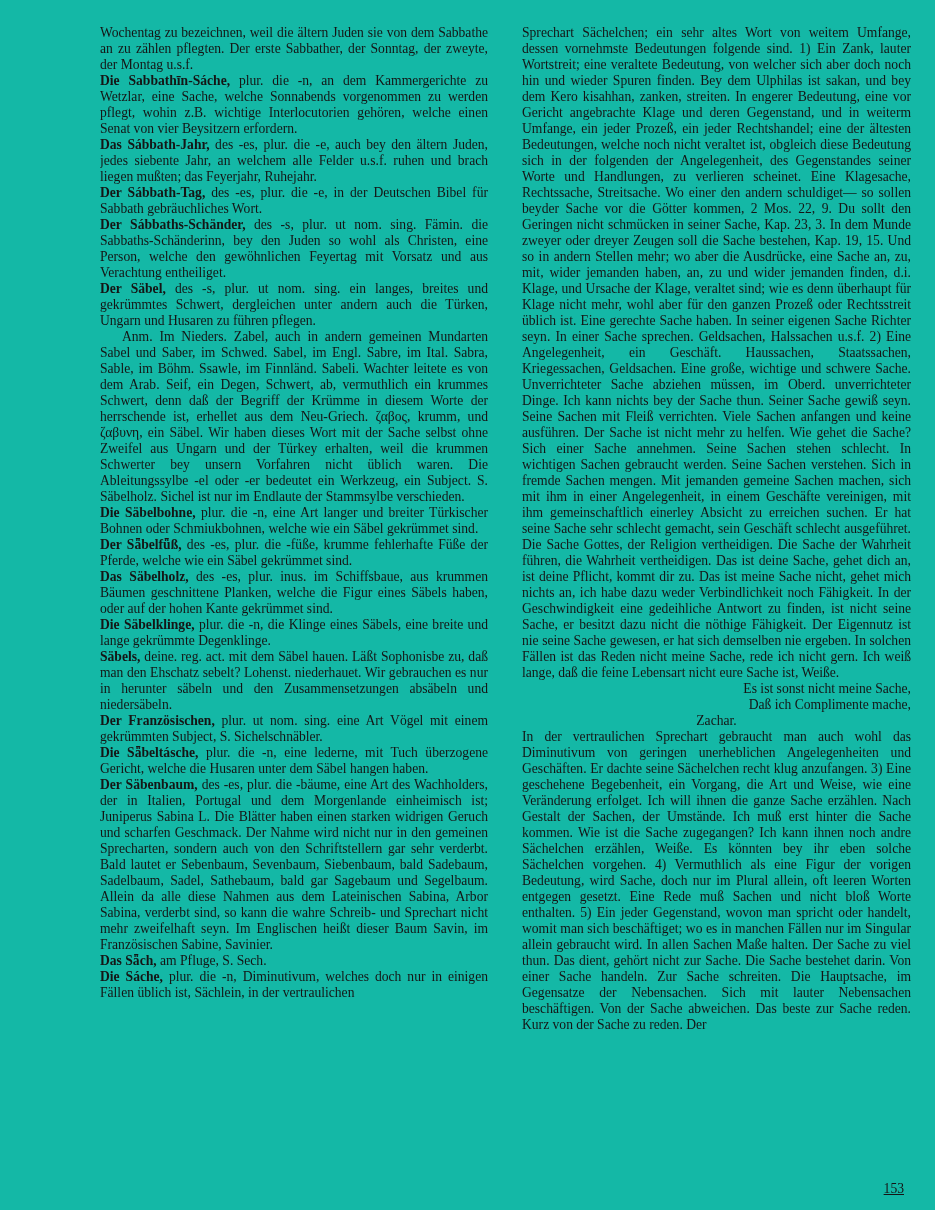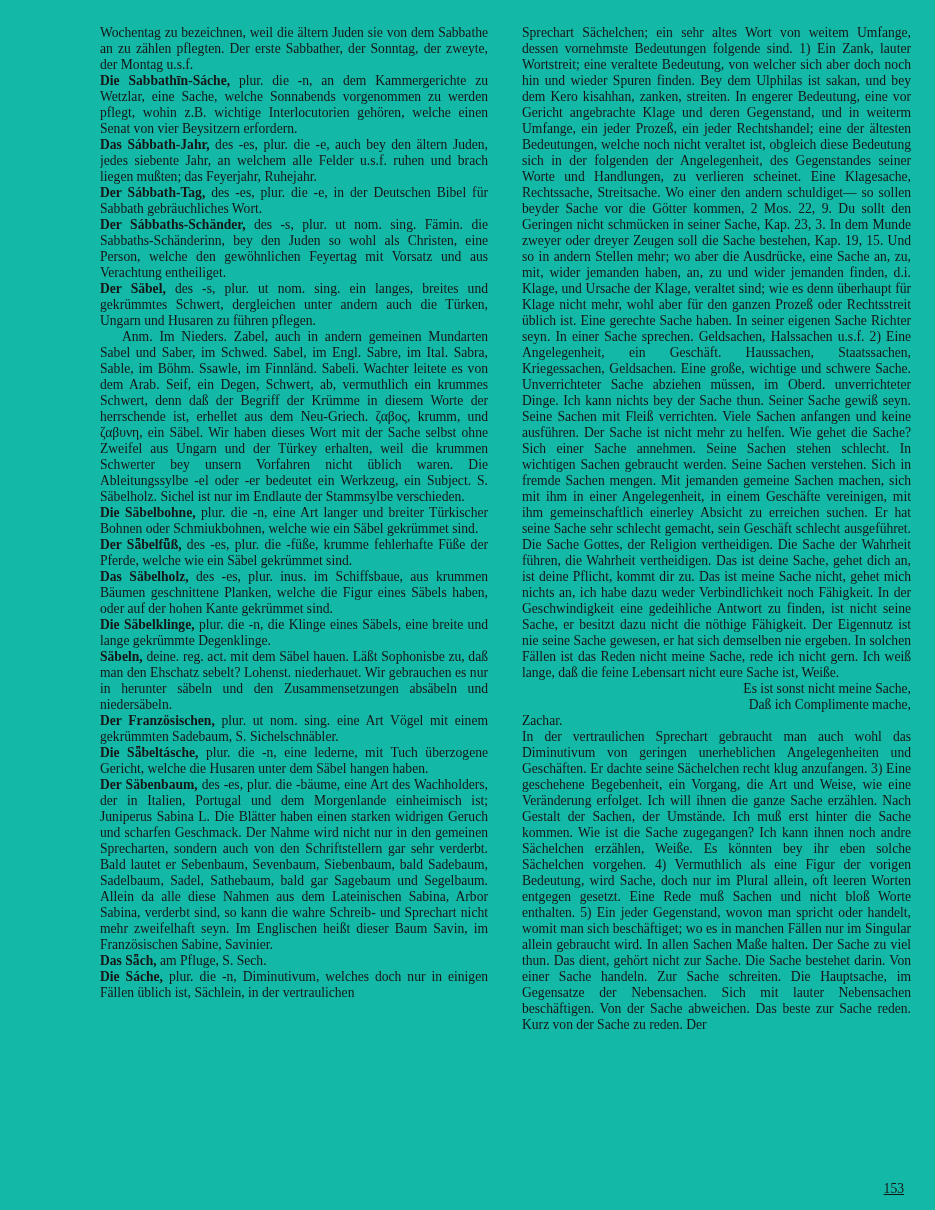--- a/index.html
+++ b/index.html
@@ -19,21 +19,21 @@
     text-align:justify;
     hyphens:auto;
   }
   .col-left{left:100px;width:388px;}
   .col-right{left:522px;width:389px;}
   p.para{margin:0;padding:0;}
   .bold{font-weight:bold;margin-top:24px;}
   .italic{}
   .anm{text-indent:22px;}
   .verse{text-align:right;padding-left:22px;}
-  .attribution{text-align:left;}
+  .attribution{text-align:center;}
   .page-number{
     position:absolute;left:515px;width:389px;top:1181px;
     text-align:right;
     font-family:"Liberation Serif", serif;
     font-size:13.6px;line-height:16px;color:#151515;text-decoration:underline;
   }
 </style>
 </head>
 <body>
 
@@ -43,22 +43,22 @@
       <p class="para entry"><span class="bold">Die Sabbathīn-Sáche,</span><span class="normal"> </span><span class="italic">plur.</span><span class="normal"> die -n, an dem Kammergerichte zu Wetzlar, eine Sache, welche Sonnabends vorgenommen zu werden pflegt, wohin z.B. wichtige Interlocutorien gehören, welche einen Senat von vier Beysitzern erfordern.</span></p>
       <p class="para entry"><span class="bold">Das Sábbath-Jahr,</span><span class="normal"> des -es, </span><span class="italic">plur.</span><span class="normal"> die -e, auch bey den ältern Juden, jedes siebente Jahr, an welchem alle Felder u.s.f. ruhen und brach liegen mußten; das Feyerjahr, Ruhejahr.</span></p>
       <p class="para entry"><span class="bold">Der Sábbath-Tag,</span><span class="normal"> des -es, </span><span class="italic">plur.</span><span class="normal"> die -e, in der Deutschen Bibel für Sabbath gebräuchliches Wort.</span></p>
       <p class="para entry"><span class="bold">Der Sábbaths-Schänder,</span><span class="normal"> des -s, </span><span class="italic">plur. ut nom. sing.</span><span class="normal"> Fämin. die Sabbaths-Schänderinn, bey den Juden so wohl als Christen, eine Person, welche den gewöhnlichen Feyertag mit Vorsatz und aus Verachtung entheiliget.</span></p>
       <p class="para entry"><span class="bold">Der Säbel,</span><span class="normal"> des -s, </span><span class="italic">plur. ut nom. sing.</span><span class="normal"> ein langes, breites und gekrümmtes Schwert, dergleichen unter andern auch die Türken, Ungarn und Husaren zu führen pflegen.</span></p>
       <p class="para anm"><span class="normal">Anm. Im Nieders. Zabel, auch in andern gemeinen Mundarten Sabel und Saber, im Schwed. </span><span class="italic">Sabel,</span><span class="normal"> im Engl. </span><span class="italic">Sabre,</span><span class="normal"> im Ital. </span><span class="italic">Sabra, Sable,</span><span class="normal"> im Böhm. </span><span class="italic">Ssawle,</span><span class="normal"> im Finnländ. </span><span class="italic">Sabeli.</span><span class="normal"> Wachter leitete es von dem Arab. </span><span class="italic">Seif,</span><span class="normal"> ein Degen, Schwert, ab, vermuthlich ein krummes Schwert, denn daß der Begriff der Krümme in diesem Worte der herrschende ist, erhellet aus dem Neu-Griech. ζαβος, krumm, und ζαβυνη, ein Säbel. Wir haben dieses Wort mit der Sache selbst ohne Zweifel aus Ungarn und der Türkey erhalten, weil die krummen Schwerter bey unsern Vorfahren nicht üblich waren. Die Ableitungssylbe -el oder -er bedeutet ein Werkzeug, ein Subject. S. Säbelholz. Sichel ist nur im Endlaute der Stammsylbe verschieden.</span></p>
       <p class="para entry"><span class="bold">Die Säbelbohne,</span><span class="normal"> </span><span class="italic">plur.</span><span class="normal"> die -n, eine Art langer und breiter Türkischer Bohnen oder Schmiukbohnen, welche wie ein Säbel gekrümmet sind.</span></p>
       <p class="para entry"><span class="bold">Der Sǟbelfǖß,</span><span class="normal"> des -es, </span><span class="italic">plur.</span><span class="normal"> die -füße, krumme fehlerhafte Füße der Pferde, welche wie ein Säbel gekrümmet sind.</span></p>
       <p class="para entry"><span class="bold">Das Säbelholz,</span><span class="normal"> des -es, </span><span class="italic">plur. inus.</span><span class="normal"> im Schiffsbaue, aus krummen Bäumen geschnittene Planken, welche die Figur eines Säbels haben, oder auf der hohen Kante gekrümmet sind.</span></p>
       <p class="para entry"><span class="bold">Die Säbelklinge,</span><span class="normal"> </span><span class="italic">plur.</span><span class="normal"> die -n, die Klinge eines Säbels, eine breite und lange gekrümmte Degenklinge.</span></p>
-      <p class="para entry"><span class="bold">Säbeln,</span><span class="normal"> </span><span class="italic">deine. reg. act.</span><span class="normal"> mit dem Säbel hauen. Läßt Sophonisbe zu, daß man den Ehschatz sebelt? Lohenst. niederhauet. Wir gebrauchen es nur in herunter säbeln und den Zusammensetzungen absäbeln und niedersäbeln.</span></p>
-      <p class="para entry"><span class="bold">Der Französischen,</span><span class="normal"> </span><span class="italic">plur. ut nom. sing.</span><span class="normal"> eine Art Vögel mit einem gekrümmten Sadebaum, S. Sichelschnäbler.</span></p>
+      <p class="para entry"><span class="bold">Säbels,</span><span class="normal"> </span><span class="italic">deine. reg. act.</span><span class="normal"> mit dem Säbel hauen. Läßt Sophonisbe zu, daß man den Ehschatz sebelt? Lohenst. niederhauet. Wir gebrauchen es nur in herunter säbeln und den Zusammensetzungen absäbeln und niedersäbeln.</span></p>
+      <p class="para entry"><span class="bold">Der Französischen,</span><span class="normal"> </span><span class="italic">plur. ut nom. sing.</span><span class="normal"> eine Art Vögel mit einem gekrümmten Subject, S. Sichelschnäbler.</span></p>
       <p class="para entry"><span class="bold">Die Sǟbeltásche,</span><span class="normal"> </span><span class="italic">plur.</span><span class="normal"> die -n, eine lederne, mit Tuch überzogene Gericht, welche die Husaren unter dem Säbel hangen haben.</span></p>
       <p class="para entry"><span class="bold">Der Säbenbaum,</span><span class="normal"> des -es, </span><span class="italic">plur.</span><span class="normal"> die -bäume, eine Art des Wachholders, der in Italien, Portugal und dem Morgenlande einheimisch ist; </span><span class="italic">Juniperus Sabina L.</span><span class="normal"> Die Blätter haben einen starken widrigen Geruch und scharfen Geschmack. Der Nahme wird nicht nur in den gemeinen Sprecharten, sondern auch von den Schriftstellern gar sehr verderbt. Bald lautet er Sebenbaum, Sevenbaum, Siebenbaum, bald Sadebaum, Sadelbaum, Sadel, Sathebaum, bald gar Sagebaum und Segelbaum. Allein da alle diese Nahmen aus dem Lateinischen </span><span class="italic">Sabina, Arbor Sabina,</span><span class="normal"> verderbt sind, so kann die wahre Schreib- und Sprechart nicht mehr zweifelhaft seyn. Im Englischen heißt dieser Baum </span><span class="italic">Savin,</span><span class="normal"> im Französischen </span><span class="italic">Sabine, Savinier.</span></p>
       <p class="para entry"><span class="bold">Das Sǟch,</span><span class="normal"> am Pfluge, S. Sech.</span></p>
       <p class="para entry"><span class="bold">Die Sáche,</span><span class="normal"> </span><span class="italic">plur.</span><span class="normal"> die -n, Diminutivum, welches doch nur in einigen Fällen üblich ist, Sächlein, in der vertraulichen</span></p>
     </div>
   <div class="col col-right">
       <p class="para plain"><span class="normal">Sprechart Sächelchen; ein sehr altes Wort von weitem Umfange, dessen vornehmste Bedeutungen folgende sind. 1) Ein Zank, lauter Wortstreit; eine veraltete Bedeutung, von welcher sich aber doch noch hin und wieder Spuren finden. Bey dem Ulphilas ist </span><span class="italic">sakan,</span><span class="normal"> und bey dem Kero </span><span class="italic">kisahhan,</span><span class="normal"> zanken, streiten. In engerer Bedeutung, eine vor Gericht angebrachte Klage und deren Gegenstand, und in weiterm Umfange, ein jeder Prozeß, ein jeder Rechtshandel; eine der ältesten Bedeutungen, welche noch nicht veraltet ist, obgleich diese Bedeutung sich in der folgenden der Angelegenheit, des Gegenstandes seiner Worte und Handlungen, zu verlieren scheinet. Eine Klagesache, Rechtssache, Streitsache. Wo einer den andern schuldiget— so sollen beyder Sache vor die Götter kommen, 2 Mos. 22, 9. Du sollt den Geringen nicht schmücken in seiner Sache, Kap. 23, 3. In dem Munde zweyer oder dreyer Zeugen soll die Sache bestehen, Kap. 19, 15. Und so in andern Stellen mehr; wo aber die Ausdrücke, eine Sache an, zu, mit, wider jemanden haben, an, zu und wider jemanden finden, d.i. Klage, und Ursache der Klage, veraltet sind; wie es denn überhaupt für Klage nicht mehr, wohl aber für den ganzen Prozeß oder Rechtsstreit üblich ist. Eine gerechte Sache haben. In seiner eigenen Sache Richter seyn. In einer Sache sprechen. Geldsachen, Halssachen u.s.f. 2) Eine Angelegenheit, ein Geschäft. Haussachen, Staatssachen, Kriegessachen, Geldsachen. Eine große, wichtige und schwere Sache. Unverrichteter Sache abziehen müssen, im Oberd. unverrichteter Dinge. Ich kann nichts bey der Sache thun. Seiner Sache gewiß seyn. Seine Sachen mit Fleiß verrichten. Viele Sachen anfangen und keine ausführen. Der Sache ist nicht mehr zu helfen. Wie gehet die Sache? Sich einer Sache annehmen. Seine Sachen stehen schlecht. In wichtigen Sachen gebraucht werden. Seine Sachen verstehen. Sich in fremde Sachen mengen. Mit jemanden gemeine Sachen machen, sich mit ihm in einer Angelegenheit, in einem Geschäfte vereinigen, mit ihm gemeinschaftlich einerley Absicht zu erreichen suchen. Er hat seine Sache sehr schlecht gemacht, sein Geschäft schlecht ausgeführet. Die Sache Gottes, der Religion vertheidigen. Die Sache der Wahrheit führen, die Wahrheit vertheidigen. Das ist deine Sache, gehet dich an, ist deine Pflicht, kommt dir zu. Das ist meine Sache nicht, gehet mich nichts an, ich habe dazu weder Verbindlichkeit noch Fähigkeit. In der Geschwindigkeit eine gedeihliche Antwort zu finden, ist nicht seine Sache, er besitzt dazu nicht die nöthige Fähigkeit. Der Eigennutz ist nie seine Sache gewesen, er hat sich demselben nie ergeben. In solchen Fällen ist das Reden nicht meine Sache, rede ich nicht gern. Ich weiß lange, daß die feine Lebensart nicht eure Sache ist, Weiße.</span></p>
       <p class="para verse"><span class="normal">Es ist sonst nicht meine Sache,</span></p>
       <p class="para verse"><span class="normal">Daß ich Complimente mache,</span></p>
       <p class="para attribution"><span class="normal">Zachar.</span></p>

